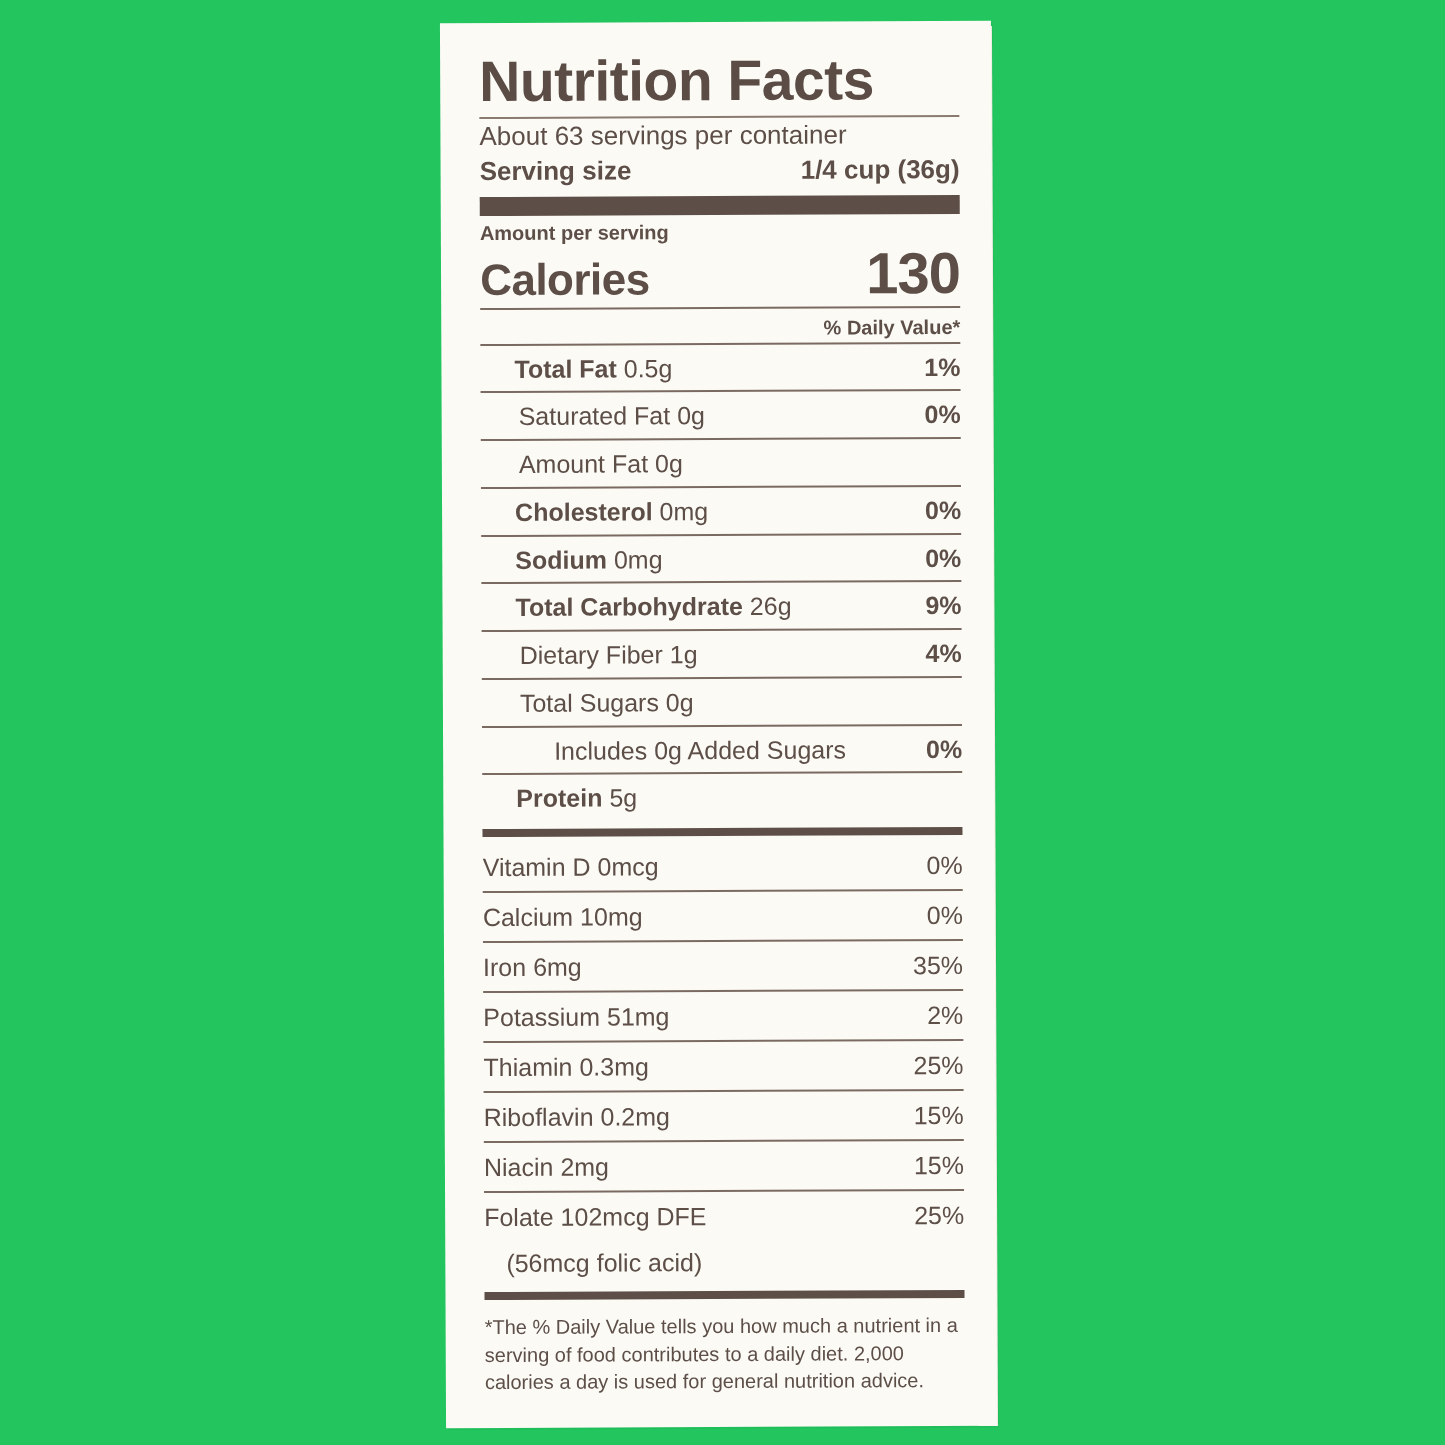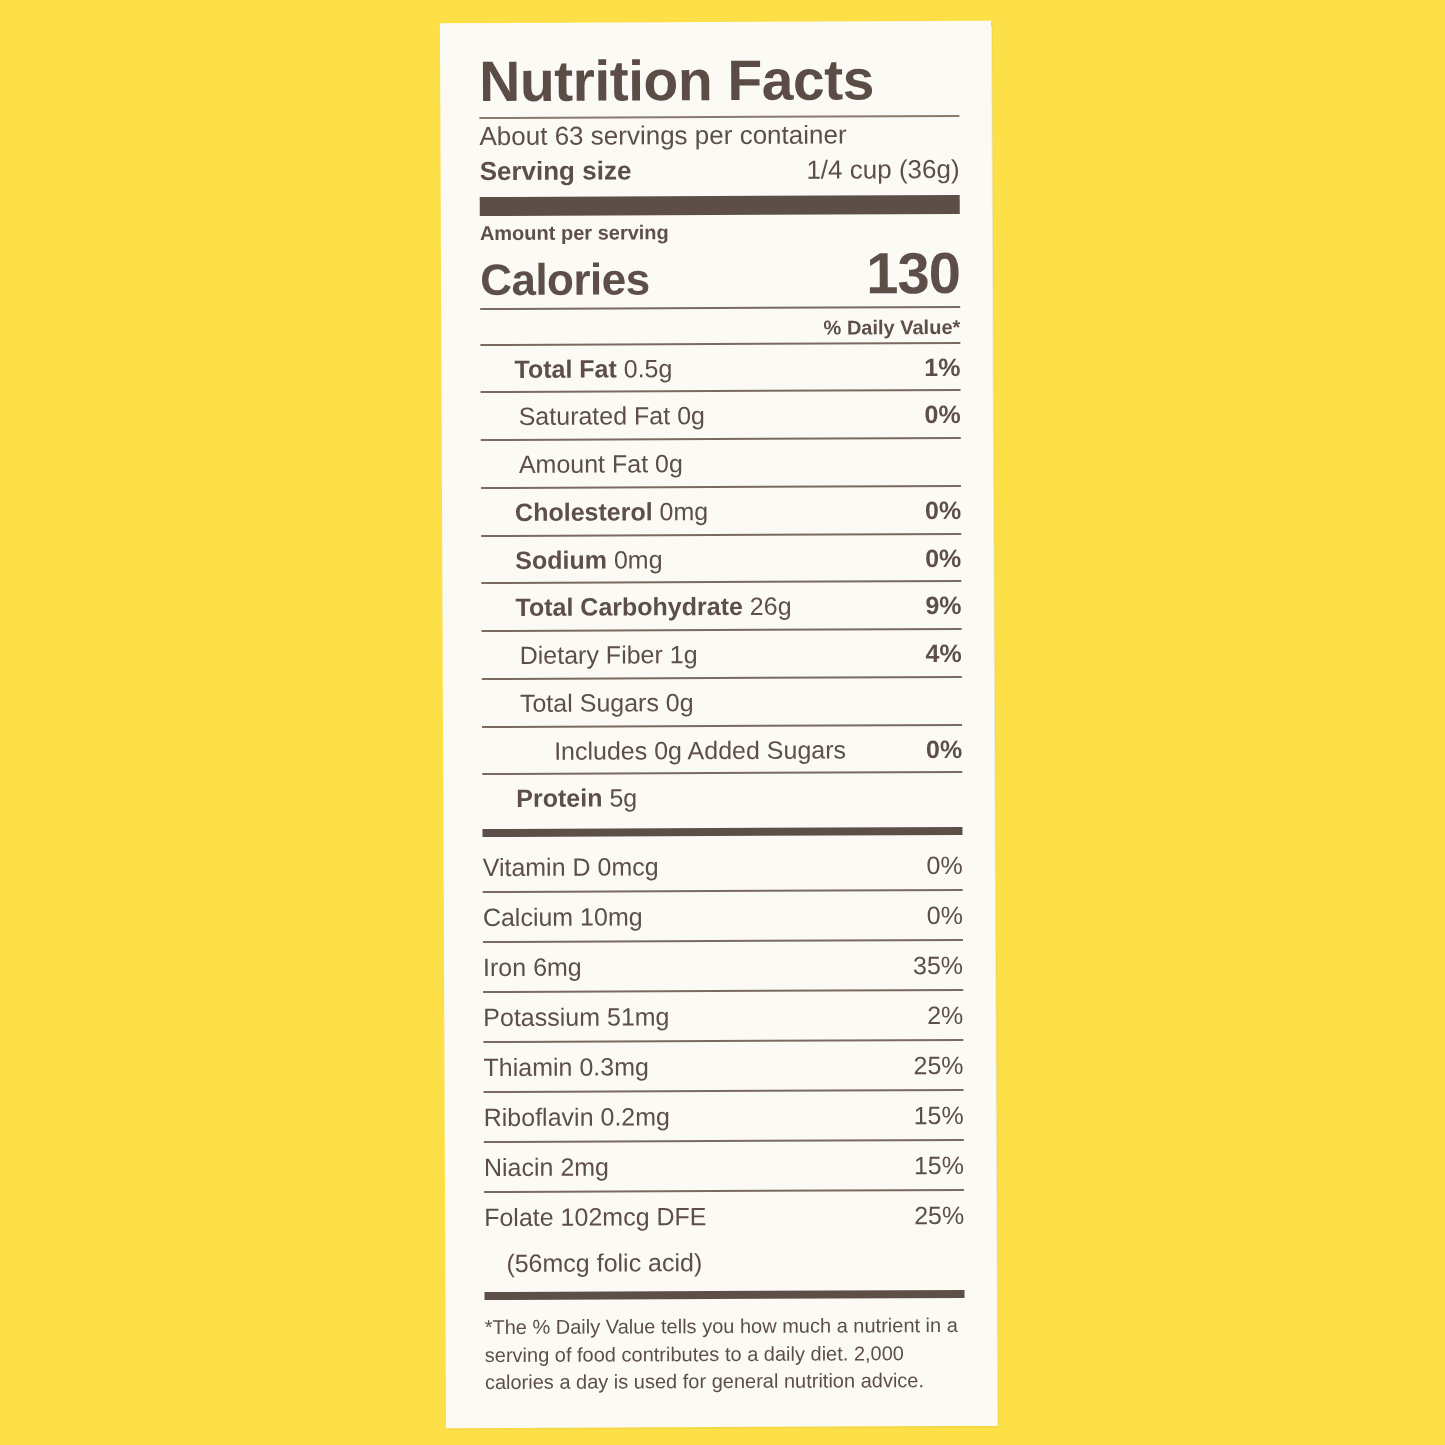--- a/index.html
+++ b/index.html
@@ -10,21 +10,21 @@
   body {
     width: 1445px;
     height: 1445px;
     font-family: "Liberation Sans", sans-serif;
     -webkit-font-smoothing: antialiased;
   }
   .canvas {
     position: relative;
     width: 1445px;
     height: 1445px;
-    background: #fde047;
+    background: #22c55e;
     overflow: hidden;
   }
   
   .label-panel {
     position: absolute;
     left: 443px;
     top: 22px;
     width: 551px;
     height: 1405px;
     background: #fbfaf5;
@@ -63,21 +63,21 @@
   }
   .serving-size-row {
     display: flex;
     justify-content: space-between;
     align-items: baseline;
     font-size: 26px;
     font-weight: bold;
     margin-top: 2px;
   }
   .serving-size-row .val {
-    font-weight: normal;
+    font-weight: bold;
   }
   .rule-thick {
     height: 19px;
     background: #5d4f48;
     margin: 10px 0 6px 0;
   }
   .rule-med {
     height: 8px;
     background: #5d4f48;
     margin: 8px 0 6px 0;

